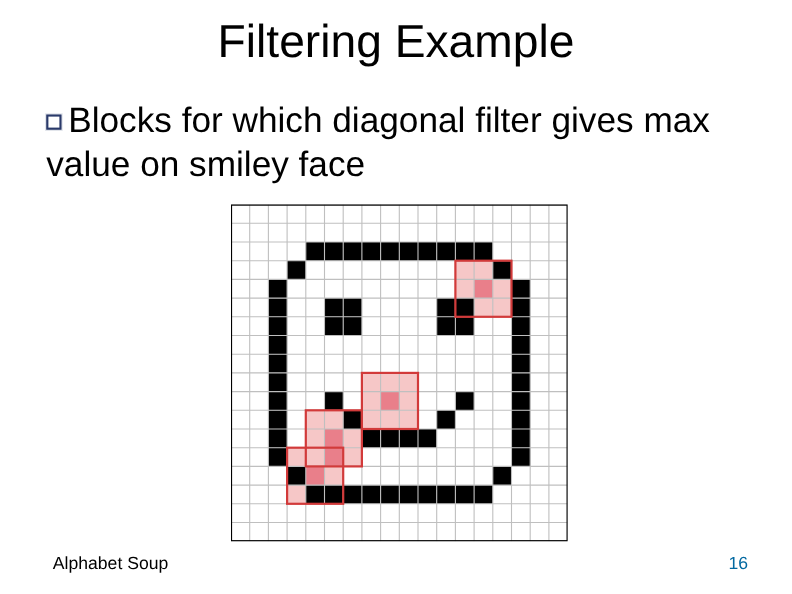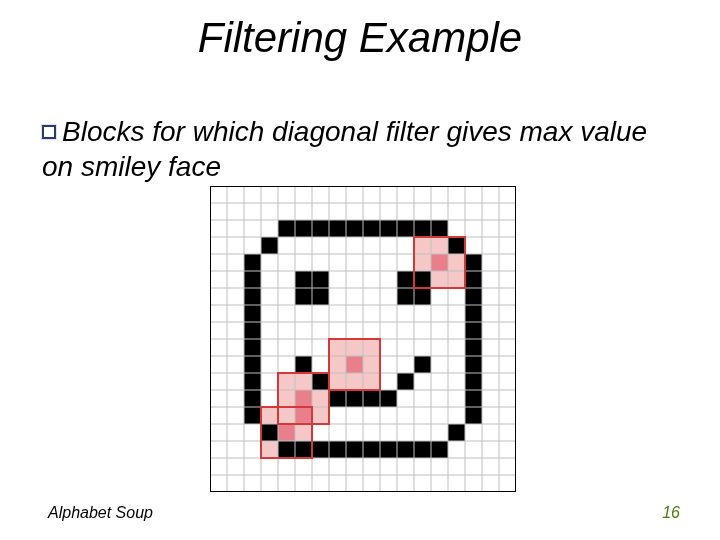--- a/index.html
+++ b/index.html
@@ -10,37 +10,36 @@
     background: #ffffff;
     font-family: "Comic Sans MS", "Comic Sans", cursive, sans-serif;
     color: #000;
     overflow: hidden;
   }
   .slide {
     position: relative;
     width: 720px;
     height: 540px;
     box-sizing: border-box;
-    font-style: italic;
   }
   .title {
     position: absolute;
     top: 14px;
     left: 0;
     width: 720px;
     text-align: center;
     font-size: 42px;
     font-weight: 400;
   }
   .bullet-row {
     position: absolute;
-    top: 114px;
+    top: 89px;
     left: 42px;
     right: 48px;
-    font-size: 28px;
+    font-size: 32px;
     line-height: 1.25;
   }
   .bullet-glyph {
     display: inline-block;
     width: 14px;
     height: 14px;
     border: 2px solid #2a3a6a;
     box-sizing: border-box;
     margin-right: 6px;
     vertical-align: 2px;
@@ -55,21 +54,21 @@
     position: absolute;
     left: 48px;
     bottom: 18px;
     font-size: 16px;
   }
   .footer-right {
     position: absolute;
     right: 40px;
     bottom: 18px;
     font-size: 16px;
-    color: #4d7c0f;
+    color: #0369a1;
   }
 </style>
 </head>
 <body>
 
 <div class="slide">
 
   <div class="title">Filtering Example</div>
 
   <div class="bullet-row">

